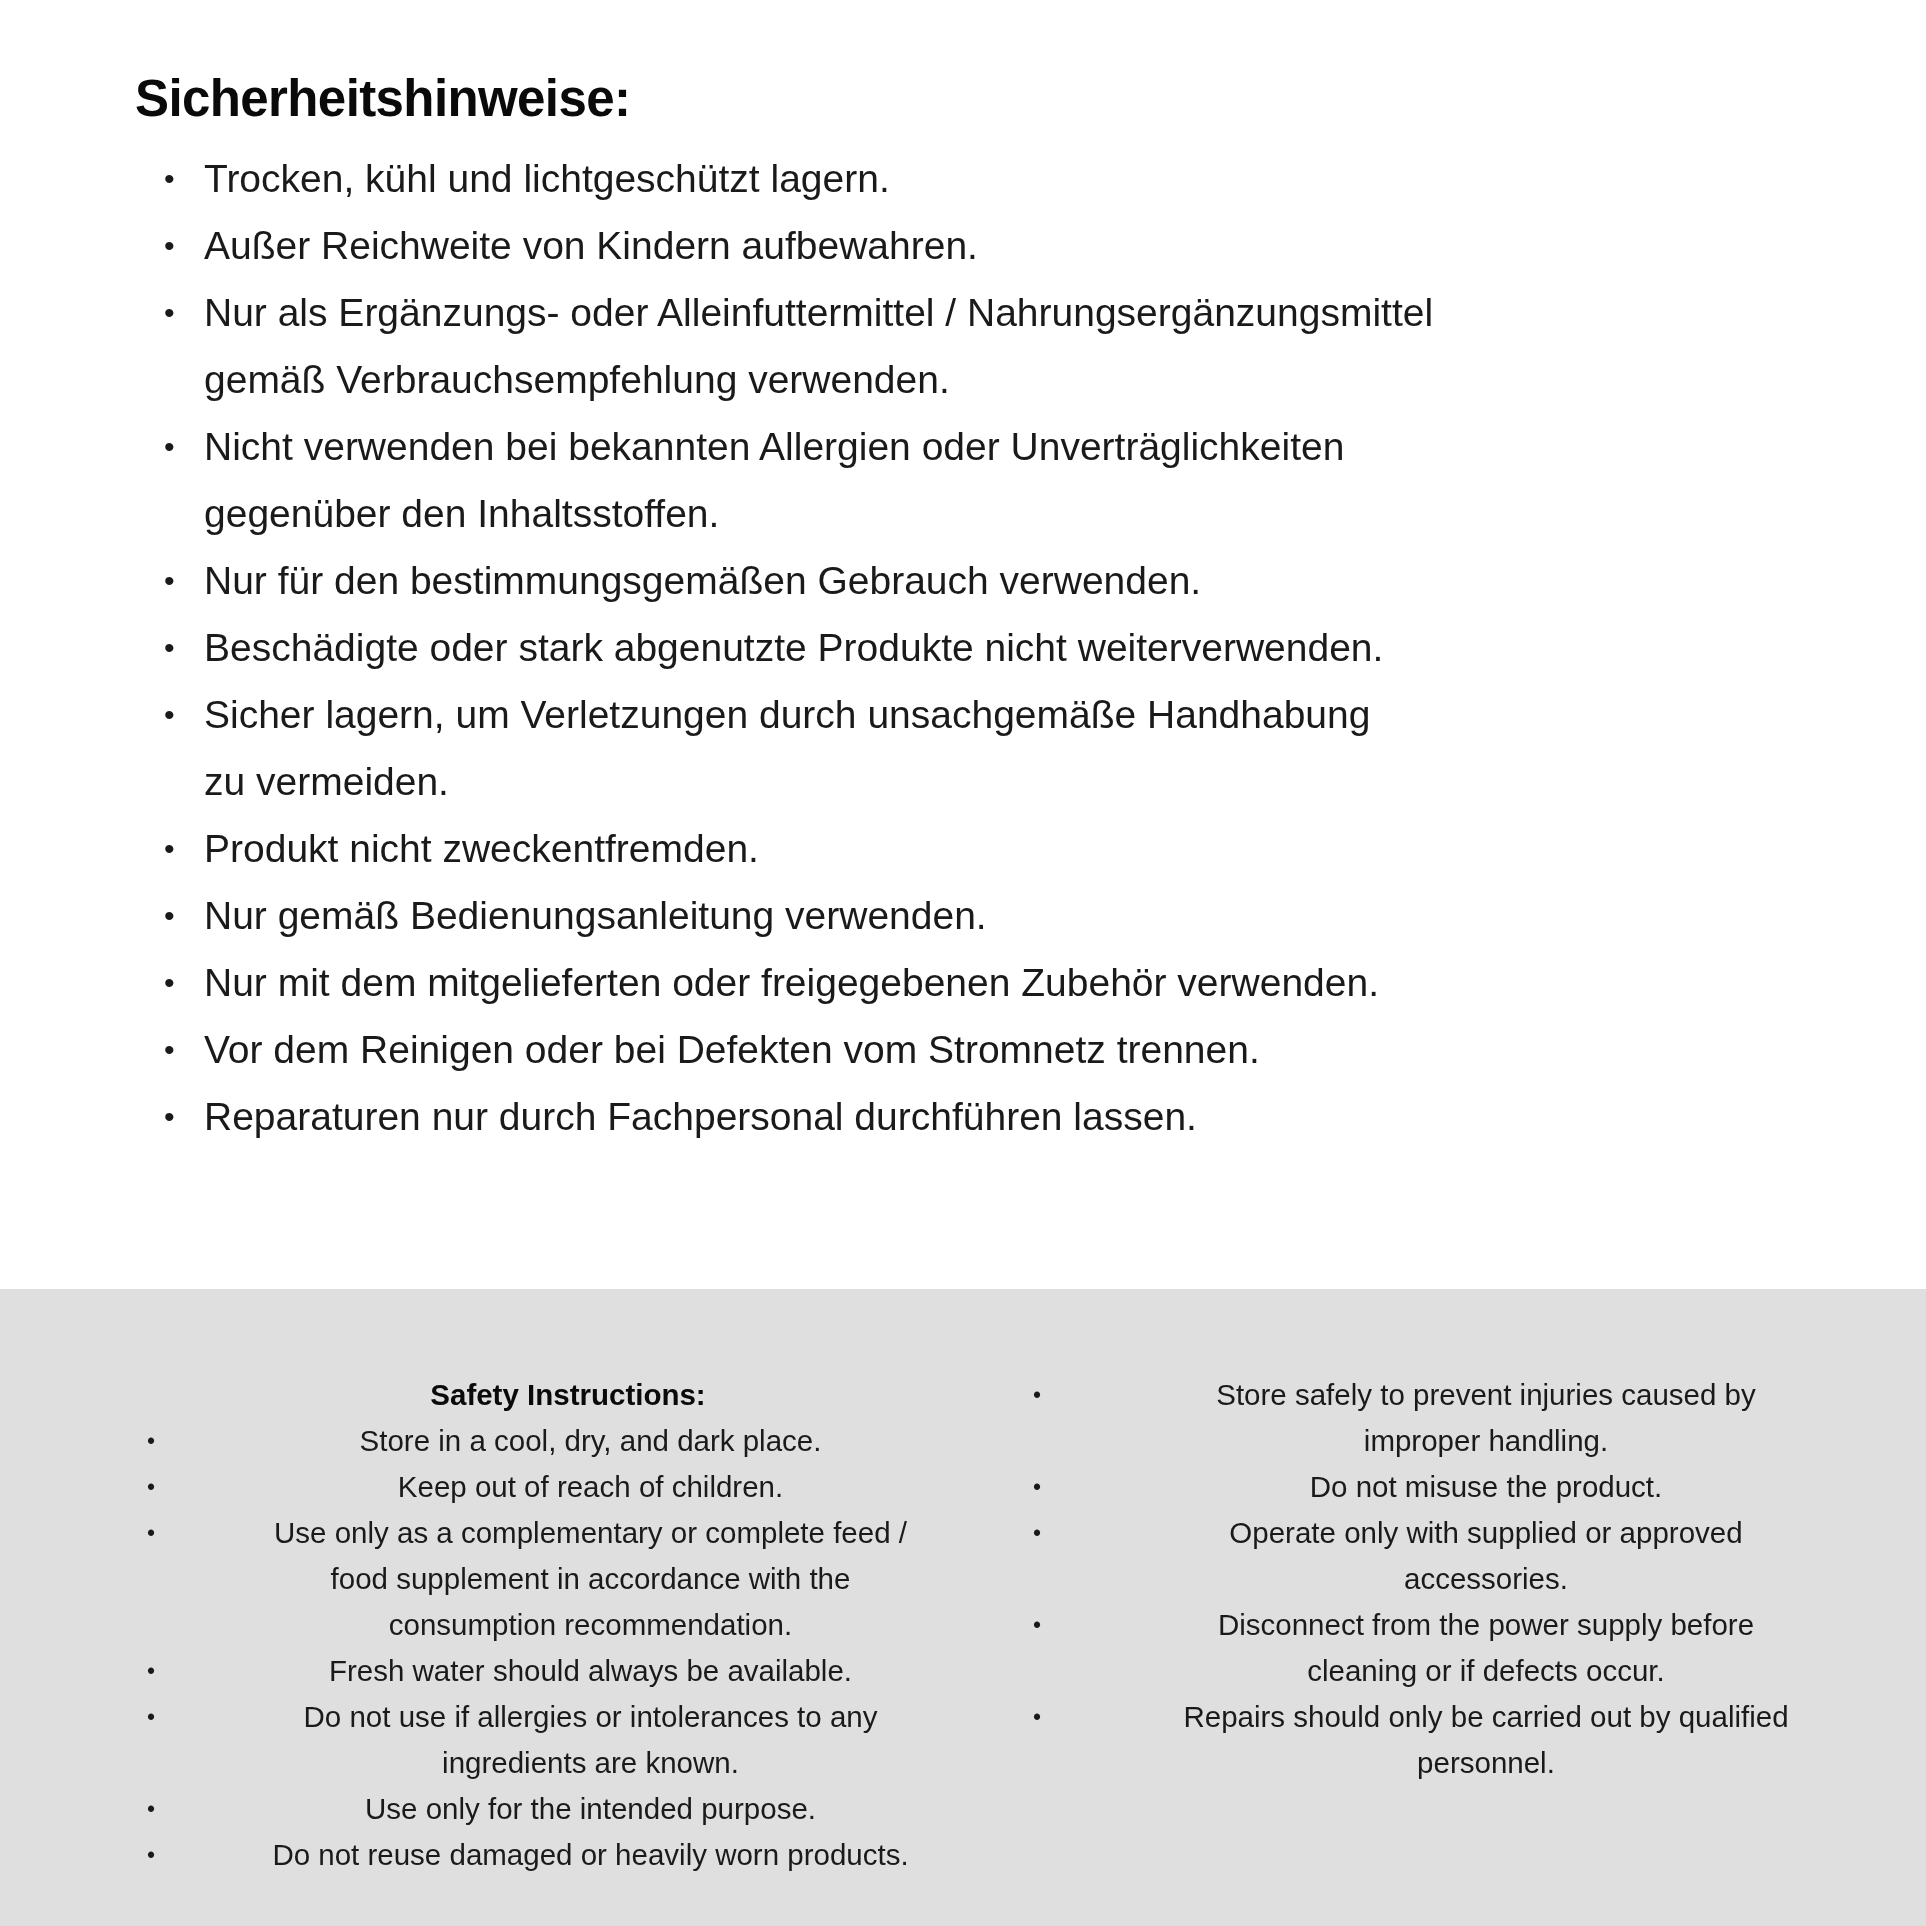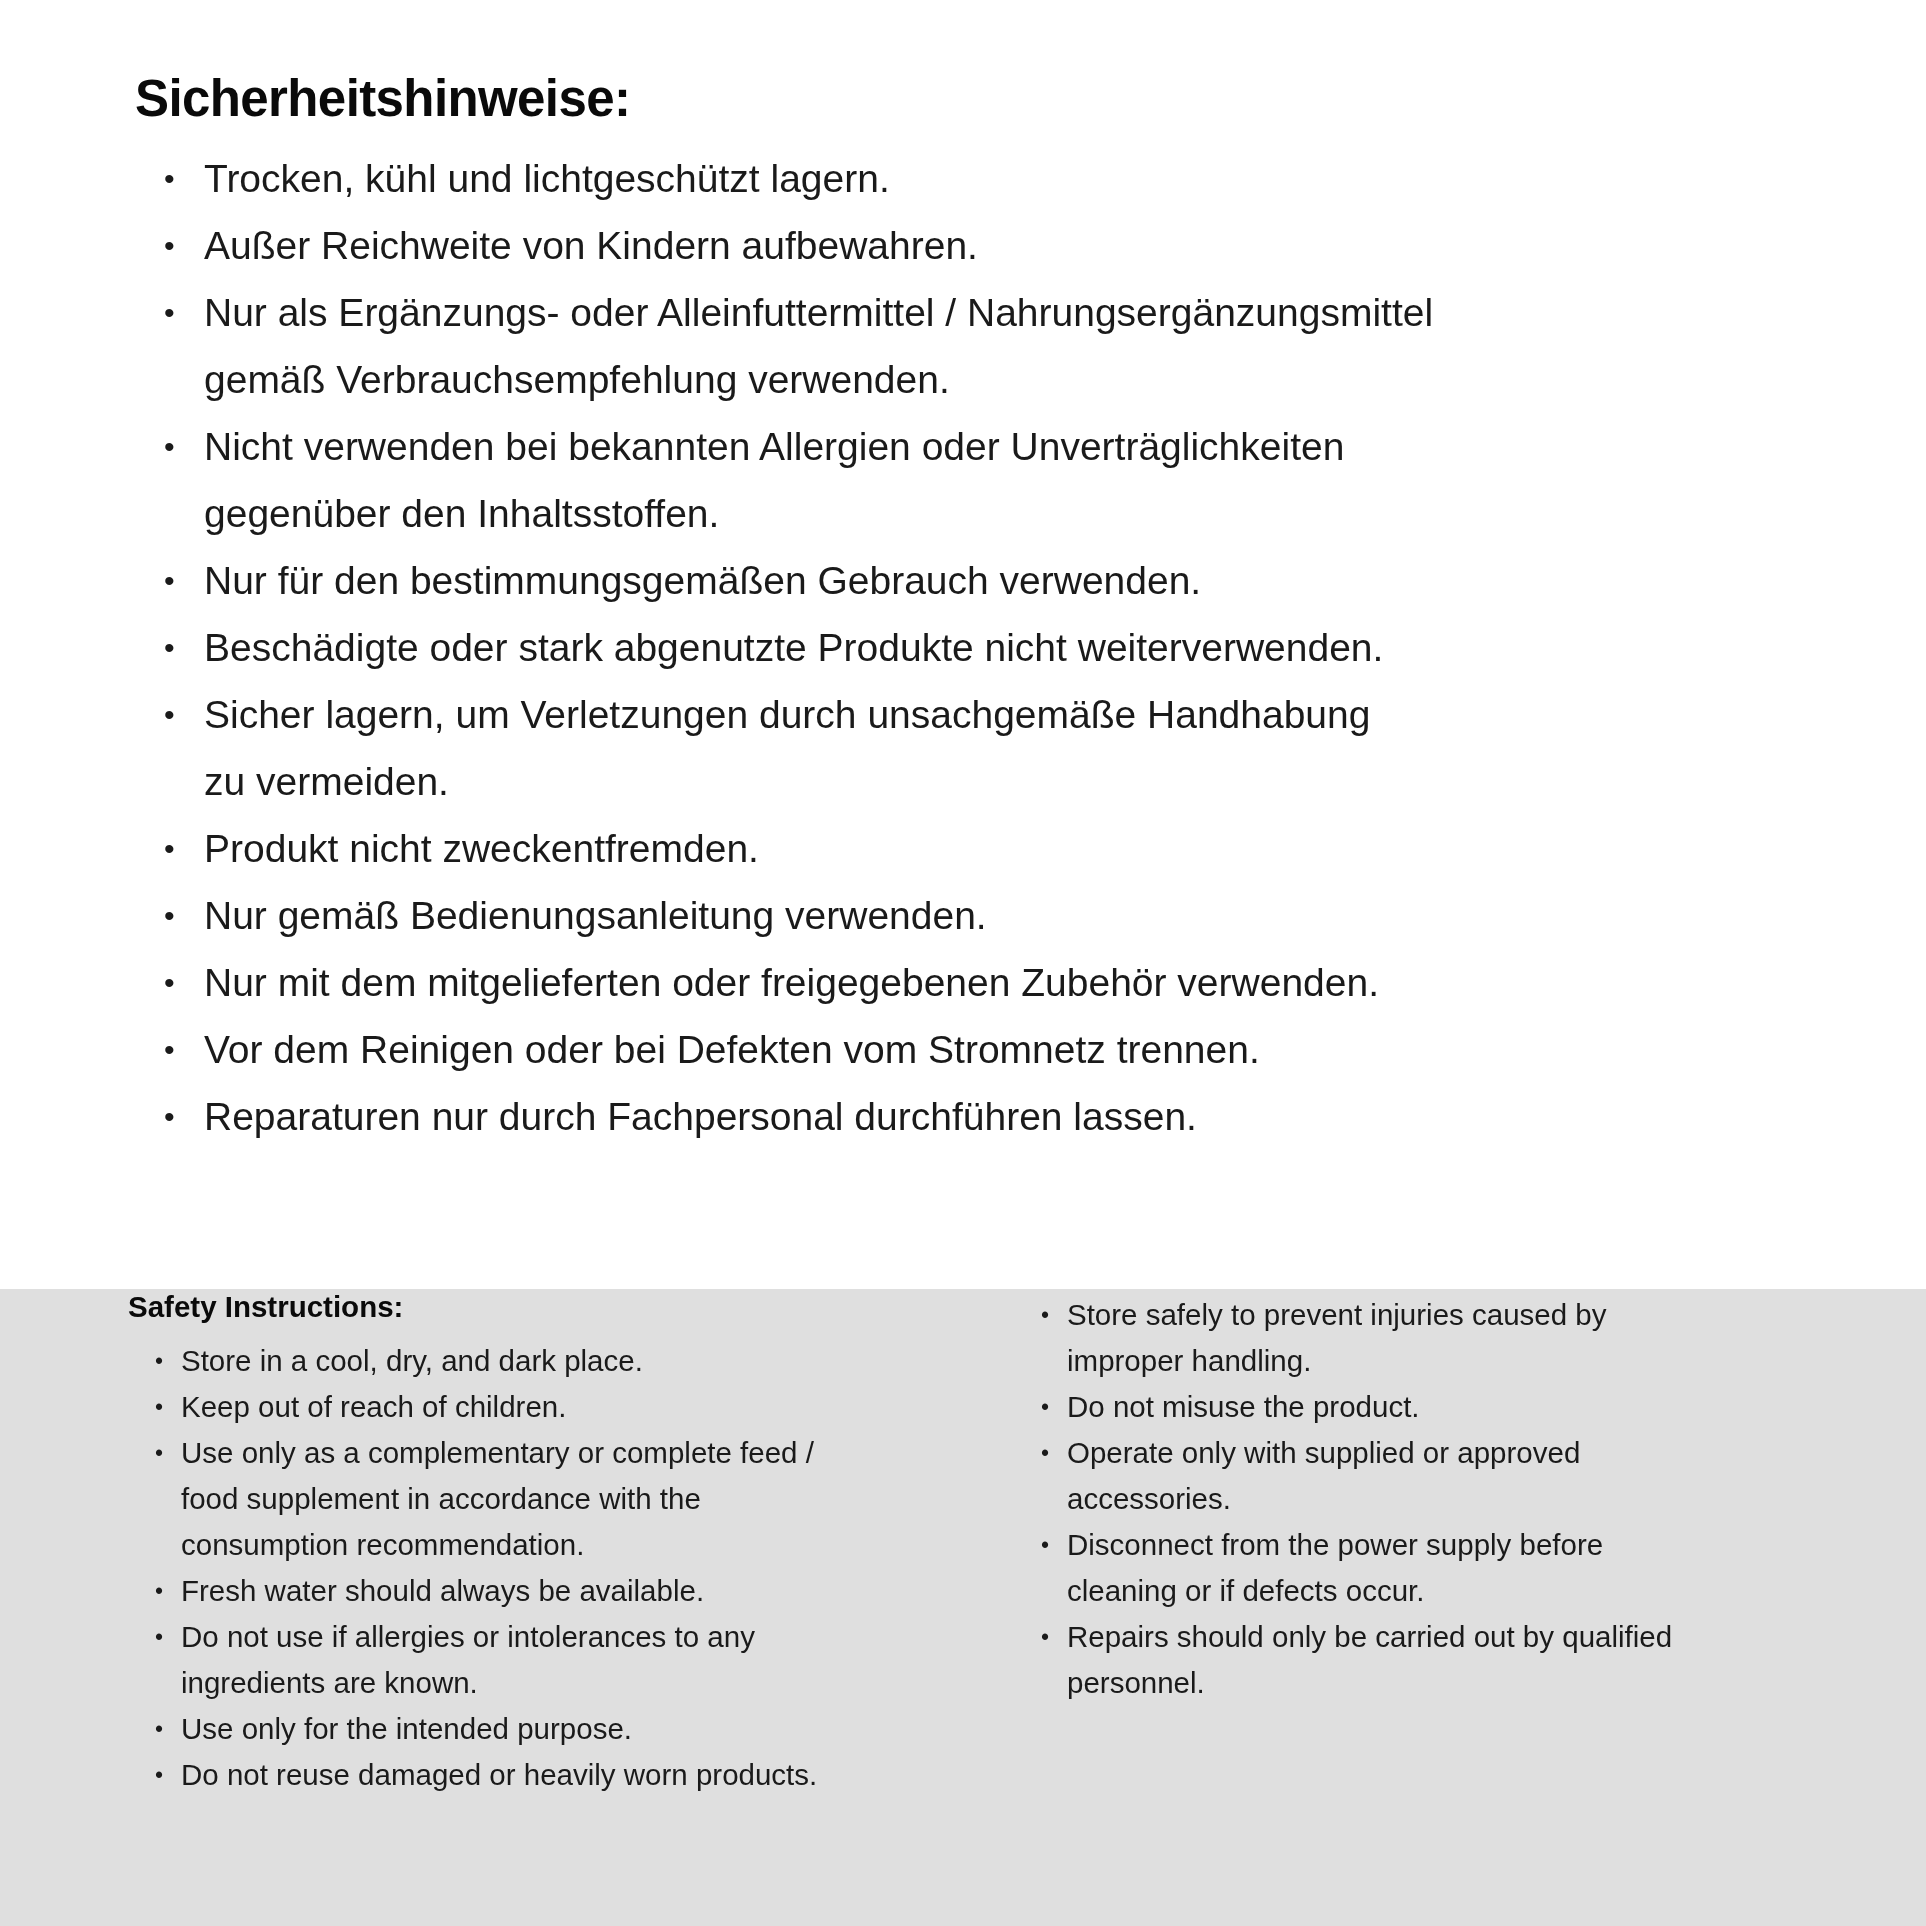--- a/index.html
+++ b/index.html
@@ -58,38 +58,39 @@
   .band {
     position: absolute;
     left: 0;
     top: 1289px;
     width: 1926px;
     height: 638px;
     background: #dfdfdf;
   }
   .en-col {
     position: absolute;
-    top: 1284px;
+    top: 1372px;
     font-size: 29.5px;
     line-height: 46px;
     font-weight: 400;
+    text-align: center;
   }
   .en-col-left  { left: 128px;  width: 880px; }
   .en-col-right { left: 1014px; width: 899px; }
 
   .en-heading {
     font-size: 29.5px;
     line-height: 46px;
     font-weight: 700;
     color: #0a0a0a;
     margin: 0;
     white-space: nowrap;
   }
   .en-list {
-    margin: 8px;
+    margin: 0;
     padding: 0;
     list-style: none;
   }
   .en-list li {
     position: relative;
     margin: 0;
     padding: 0 0 0 45px;
     white-space: pre-line;
   }
   .en-list li::before {

